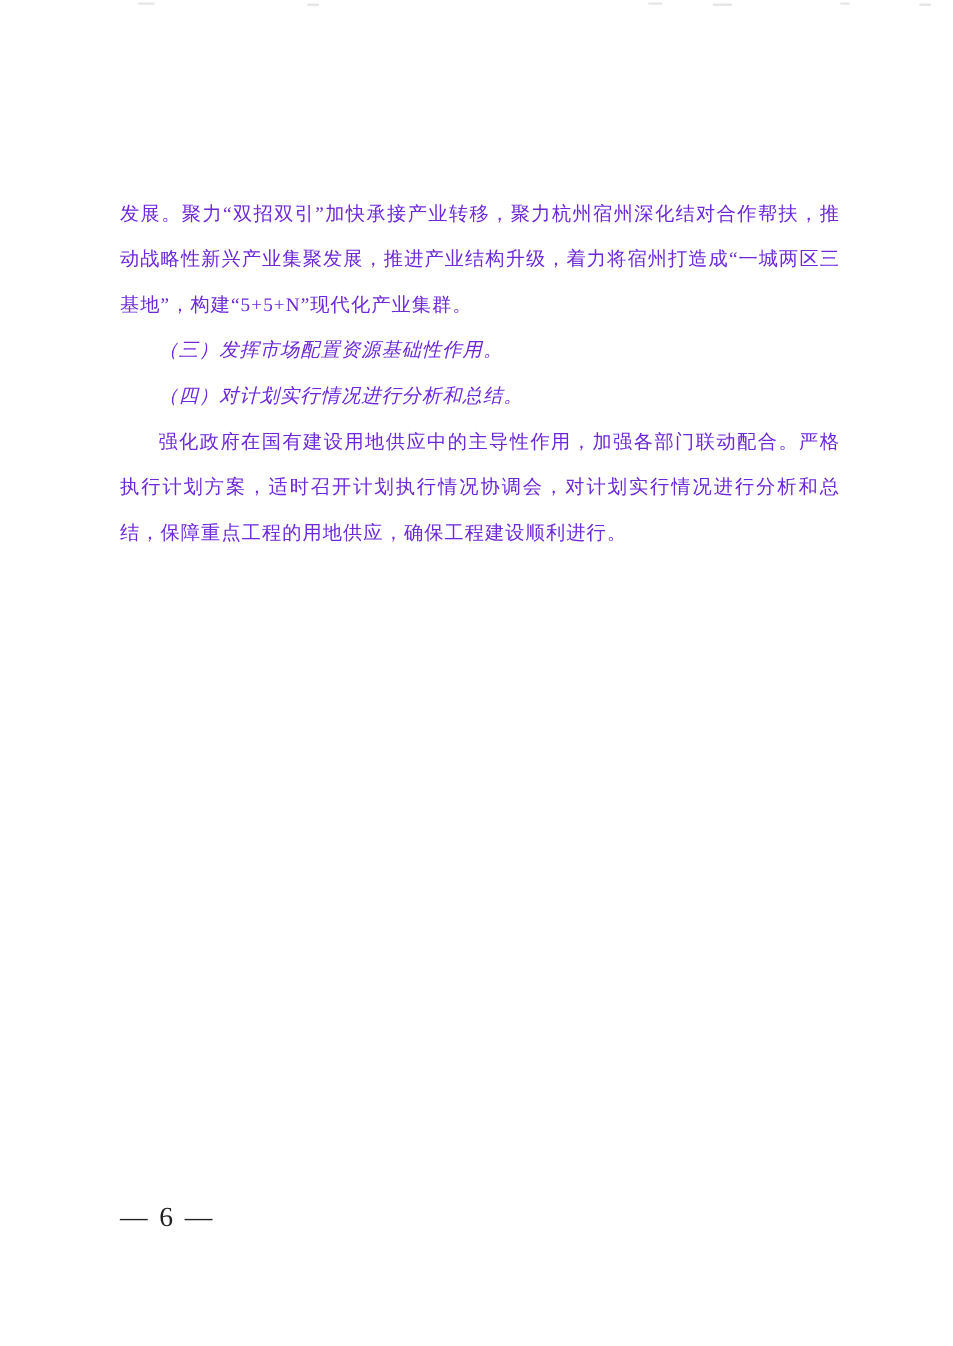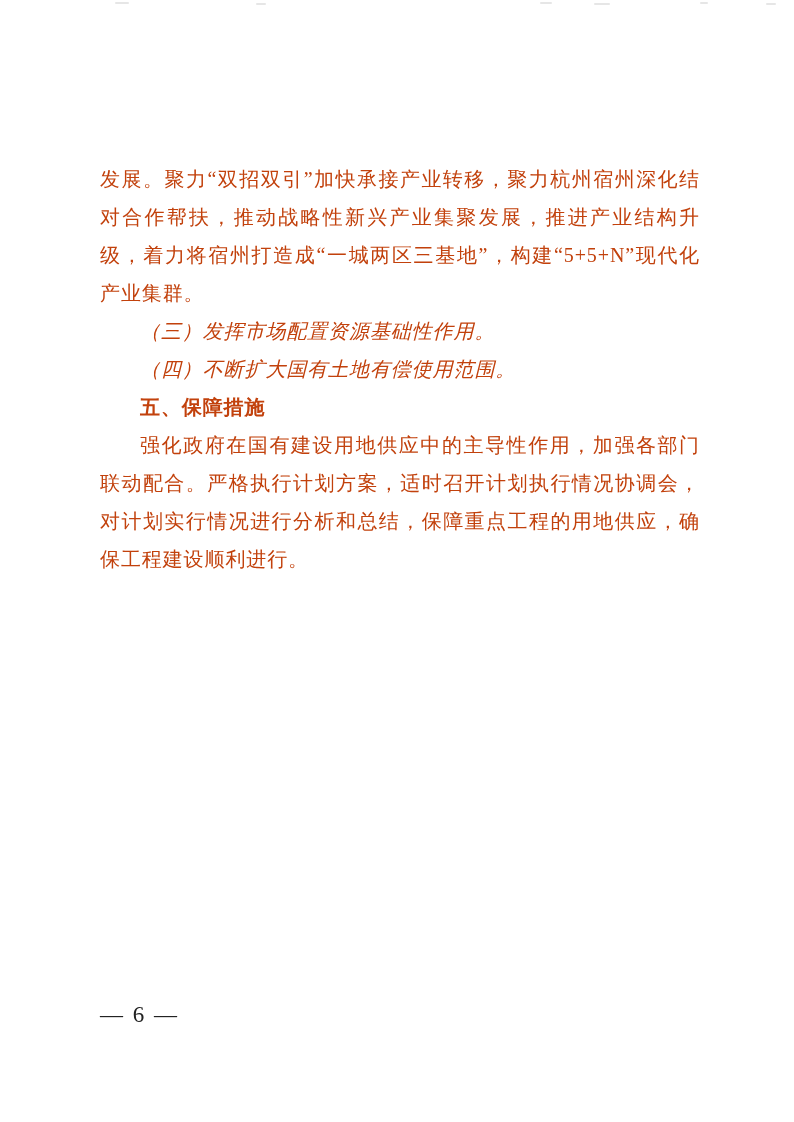--- a/index.html
+++ b/index.html
@@ -23,27 +23,27 @@
     border-radius: 1px;
   }
   .doc-body {
     position: absolute;
     left: 100px;
     top: 160px;
     width: 600px;
   }
   .para {
     margin: 0;
-    font-size: 20px;
+    font-size: 16px;
     letter-spacing: 0.9px;
     line-height: 38px;
     text-align: justify;
     text-justify: inter-ideograph;
     text-indent: 2em;
-    color: #c2410c;
+    color: #6d28d9;
   }
   .para.no-indent {
     text-indent: 0;
   }
   
   .para.kaiti-heading {
     font-style: italic;
     font-weight: 500;
   }
   
@@ -70,20 +70,19 @@
   <div class="scan-artifact" style="left:115px; top:2px; width:14px; height:2px;"></div>
   <div class="scan-artifact" style="left:256px; top:3px; width:10px; height:2px;"></div>
   <div class="scan-artifact" style="left:540px; top:2px; width:12px; height:2px;"></div>
   <div class="scan-artifact" style="left:594px; top:3px; width:16px; height:2px;"></div>
   <div class="scan-artifact" style="left:700px; top:2px; width:8px; height:2px;"></div>
   <div class="scan-artifact" style="left:766px; top:3px; width:10px; height:2px;"></div>
 
   <div class="doc-body">
       <p class="para body no-indent">发展。聚力“双招双引”加快承接产业转移，聚力杭州宿州深化结对合作帮扶，推动战略性新兴产业集聚发展，推进产业结构升级，着力将宿州打造成“一城两区三基地”，构建“5+5+N”现代化产业集群。</p>
       <p class="para kaiti-heading">（三）发挥市场配置资源基础性作用。</p>
-      <p class="para kaiti-heading">（四）不断扩大国有土地有偿使用范围。</p>
-      <p class="para hei-heading">五、保障措施</p>
+      <p class="para kaiti-heading">（四）对计划实行情况进行分析和总结。</p>
       <p class="para body">强化政府在国有建设用地供应中的主导性作用，加强各部门联动配合。严格执行计划方案，适时召开计划执行情况协调会，对计划实行情况进行分析和总结，保障重点工程的用地供应，确保工程建设顺利进行。</p>
     </div>
 
   <div class="page-number">— 6 —</div>
 
 </div>
 
 </body></html>

